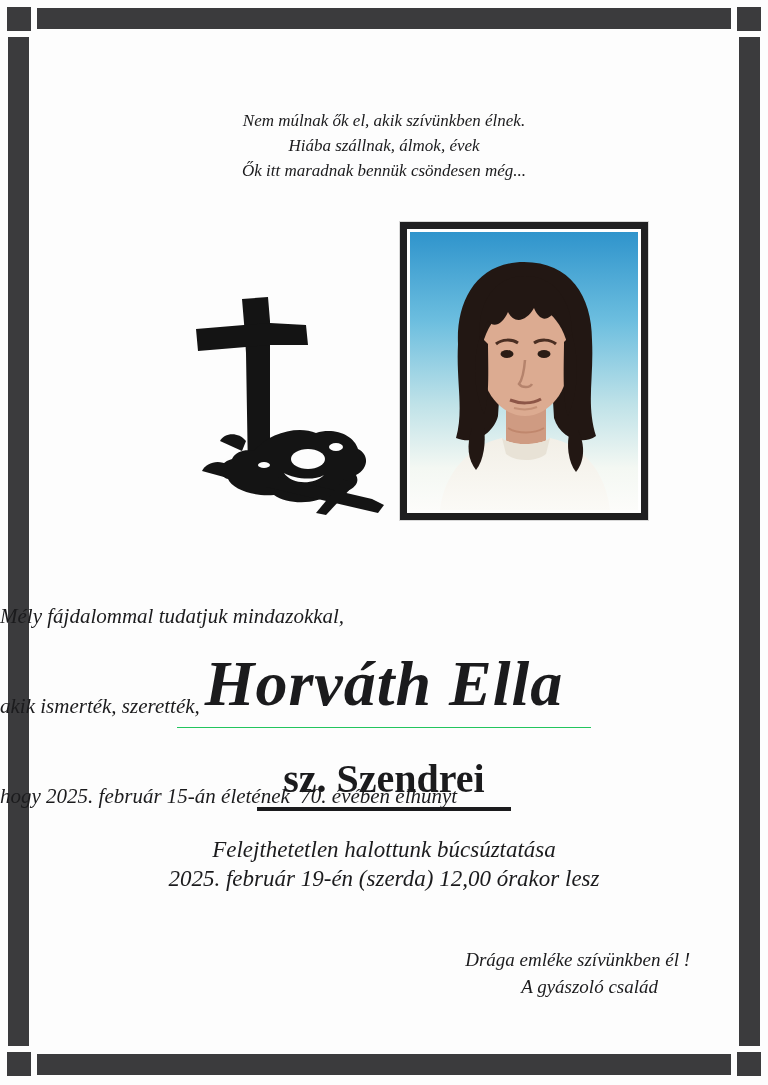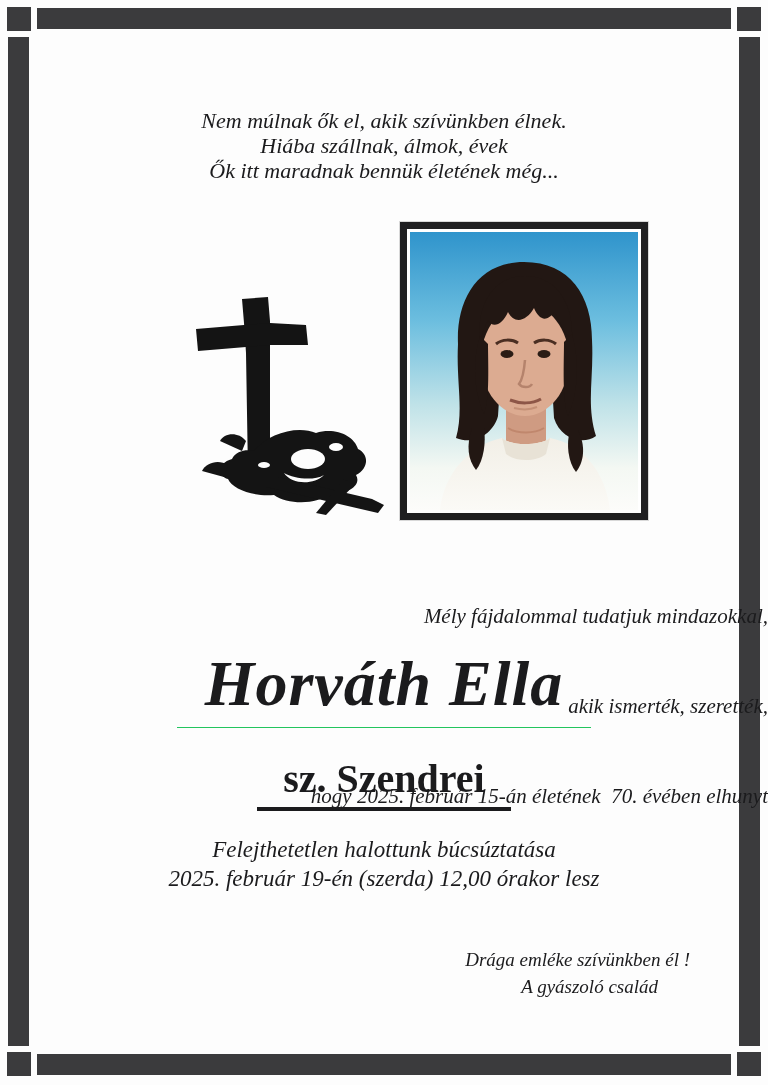--- a/index.html
+++ b/index.html
@@ -19,39 +19,39 @@
   .corner{position:absolute;width:24px;height:24px;background:#3b3b3d;}
   .corner-tl{left:7px;top:7px;}
   .corner-tr{right:7px;top:7px;}
   .corner-bl{left:7px;bottom:9px;}
   .corner-br{right:7px;bottom:9px;}
 
   
   .scripty{font-style:italic;}
   .poem{
     position:absolute;top:108px;left:0;right:0;
-    text-align:center;font-size:22px;line-height:25px;
+    text-align:center;font-size:17px;line-height:25px;
   }
   .poem-author{
     width:420px;margin:0 auto;text-align:right;padding-right:46px;box-sizing:border-box;
   }
 
   .cross-wrap{position:absolute;left:158px;top:283px;width:232px;height:232px;}
   .cross-wrap svg{display:block;width:100%;height:100%;}
 
   .photo-frame{
     position:absolute;left:400px;top:222px;
     border:7px solid #1f1f21;background:#ffffff;padding:3px;
     box-shadow:0 0 0 1px #d8d8d8;
   }
   .photo-inner{width:228px;height:278px;display:block;}
 
   .announce{
     position:absolute;top:541px;left:0;right:0;
-    text-align:right;font-size:21px;line-height:30px;white-space:pre-wrap;
+    text-align:left;font-size:21px;line-height:30px;white-space:pre-wrap;
   }
 
   .name-block{position:absolute;top:649px;left:0;right:0;text-align:center;}
   .deceased-name{
     display:inline-block;font-size:64px;font-weight:bold;font-style:italic;
     line-height:1.1;letter-spacing:1px;
     border-bottom:1px solid #22c55e;padding:0 28px 8px 28px;
   }
   .maiden-block{position:absolute;top:757px;left:0;right:0;text-align:center;}
   .maiden-name{
@@ -80,21 +80,21 @@
   <div class="bar bar-left"></div>
   <div class="bar bar-right"></div>
   <div class="corner corner-tl"></div>
   <div class="corner corner-tr"></div>
   <div class="corner corner-bl"></div>
   <div class="corner corner-br"></div>
 
   <div class="poem scripty">
     <div>Nem múlnak ők el, akik szívünkben élnek.</div>
     <div>Hiába szállnak, álmok, évek</div>
-    <div>Ők itt maradnak bennük életének még...</div>
+    <div>Ők itt maradnak bennük csöndesen még...</div>
   </div>
 
   <div class="cross-wrap">
     <svg viewBox="0 0 232 232" xmlns="http://www.w3.org/2000/svg" aria-hidden="true">
       <g fill="#141414">
 
         <path d="M84 16 L110 14 L112 38 L112 186 L90 190 L88 70 L86 40 Z"></path>
 
         <path d="M38 46 L86 42 L112 40 L148 42 L150 62 L112 62 L88 64 L40 68 Z"></path>
 

